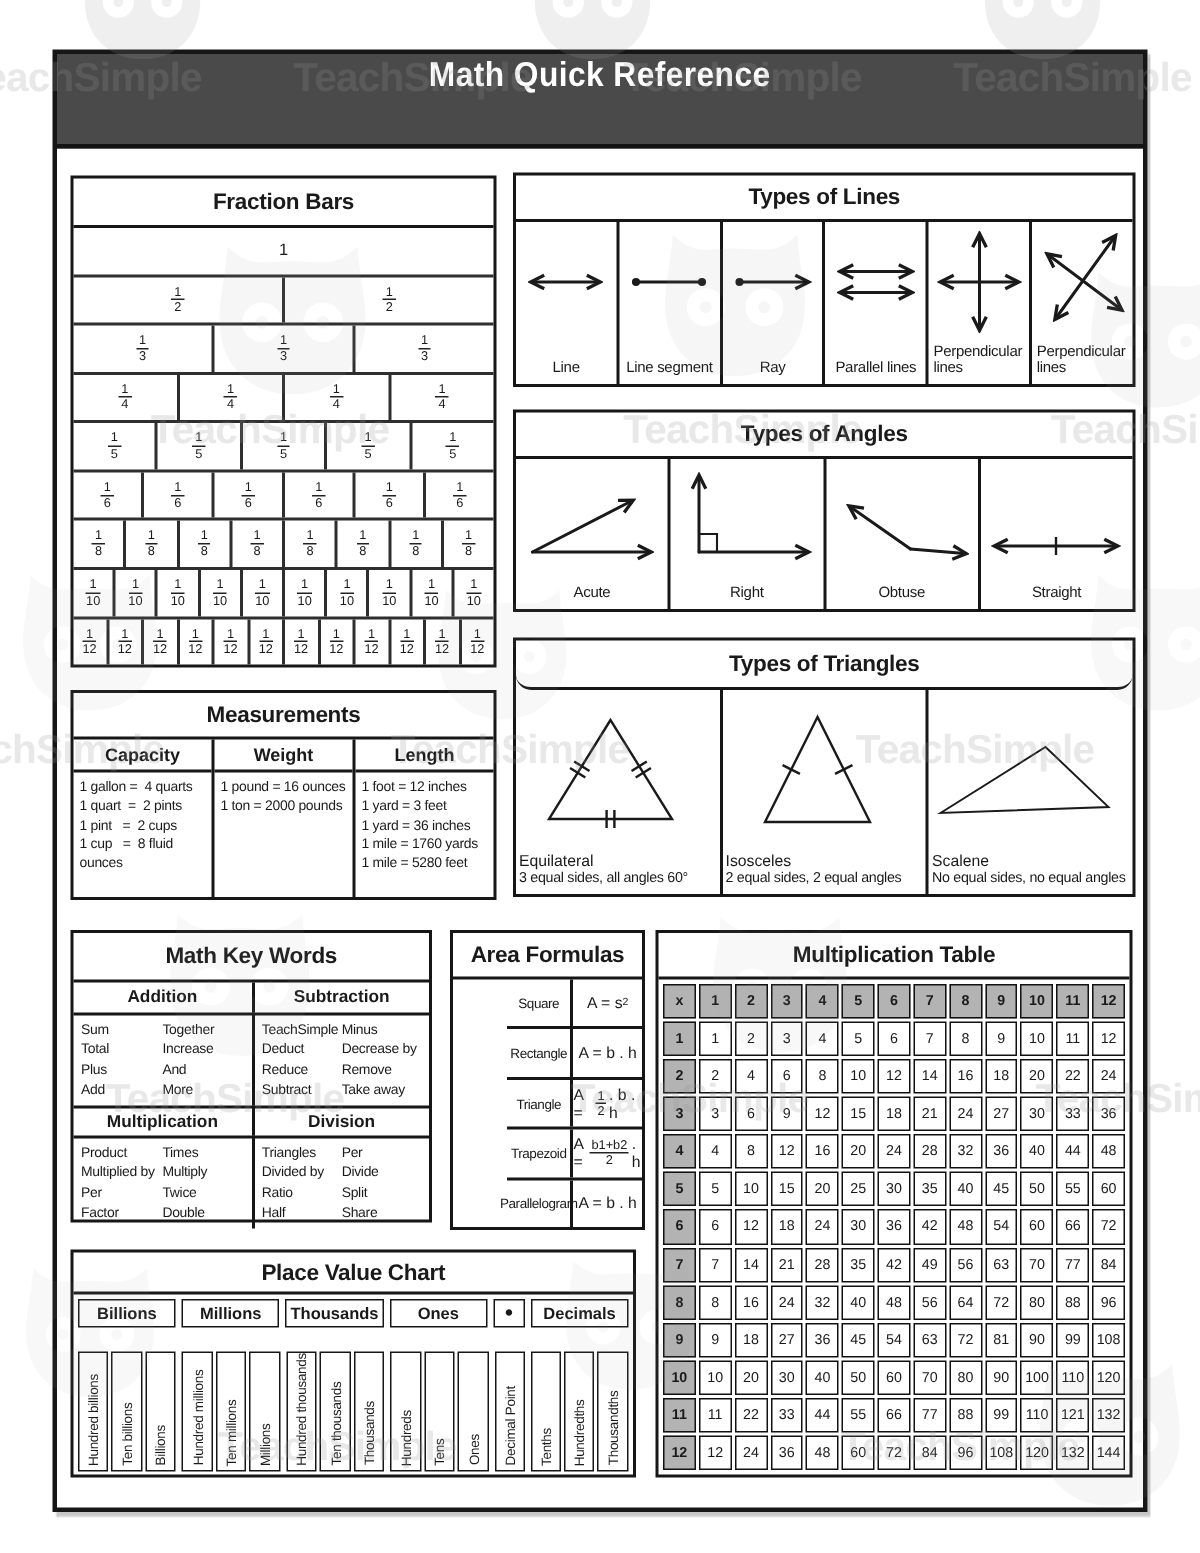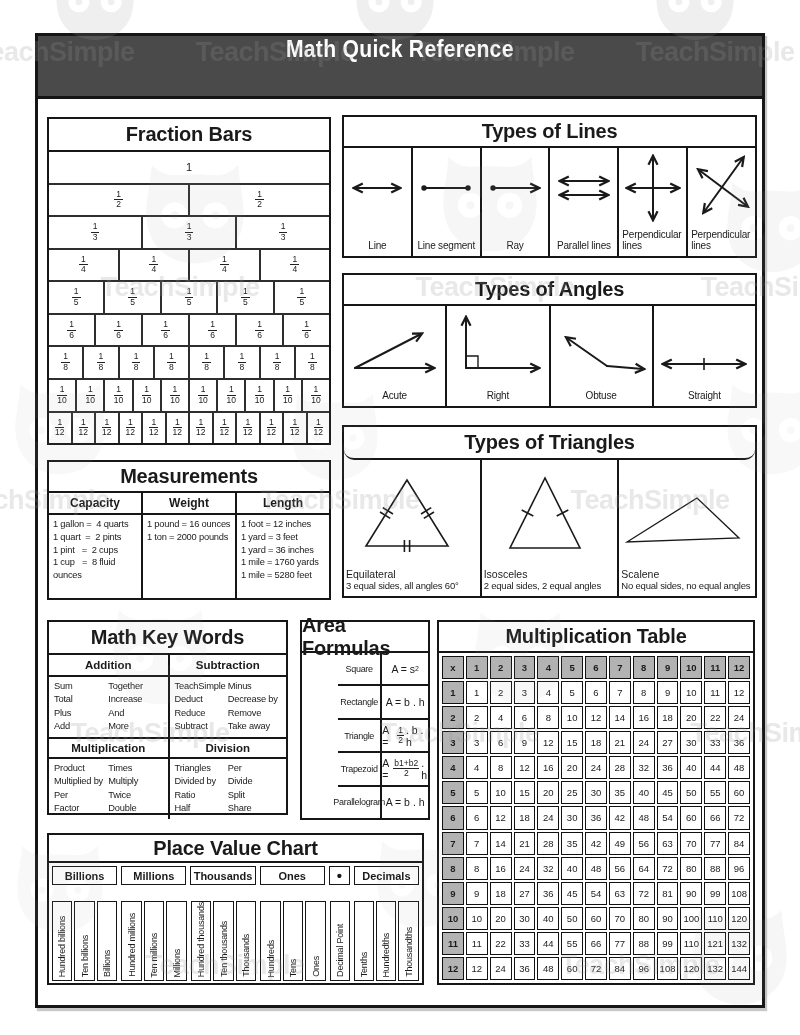--- a/index.html
+++ b/index.html
@@ -9,21 +9,21 @@
   
   .page{position:absolute;left:35px;top:33px;width:724px;height:969px;border:3px solid #161616;
         background:#fff;box-shadow:2px 3px 1px rgba(0,0,0,0.22);}
   .title-bar{position:absolute;left:0;top:0;width:100%;height:63px;background:#4a4a4a;
              border-bottom:3px solid #141414;display:flex;align-items:flex-start;justify-content:center;box-sizing:border-box;}
   .title-bar span{color:#fff;font-size:23px;font-weight:bold;letter-spacing:.3px;transform:scaleX(.92);}
 
   
   .panel{position:absolute;border:2px solid #161616;background:#fff;box-sizing:border-box;display:flex;flex-direction:column;}
   .panel-header{border-bottom:2px solid #161616;display:flex;align-items:center;justify-content:center;
-                font-weight:bold;font-size:20px;height:29px;flex:0 0 auto;letter-spacing:-.2px;}
+                font-weight:bold;font-size:15px;height:29px;flex:0 0 auto;letter-spacing:-.2px;}
 
   
   .fraction-bars{left:9px;top:81px;width:284px;height:328px;}
   .fraction-bars .panel-header{height:31px;}
   .fb-rows{flex:1;display:flex;flex-direction:column;}
   .fb-row{flex:1;display:flex;border-top:2.5px solid #2e2e2e;}
   .fb-row:first-child{border-top:none;}
   .fb-cell{flex:1;display:flex;align-items:center;justify-content:center;border-left:2.5px solid #2e2e2e;}
   .fb-cell:first-child{border-left:none;}
   .fb-whole{font-size:11px;}

